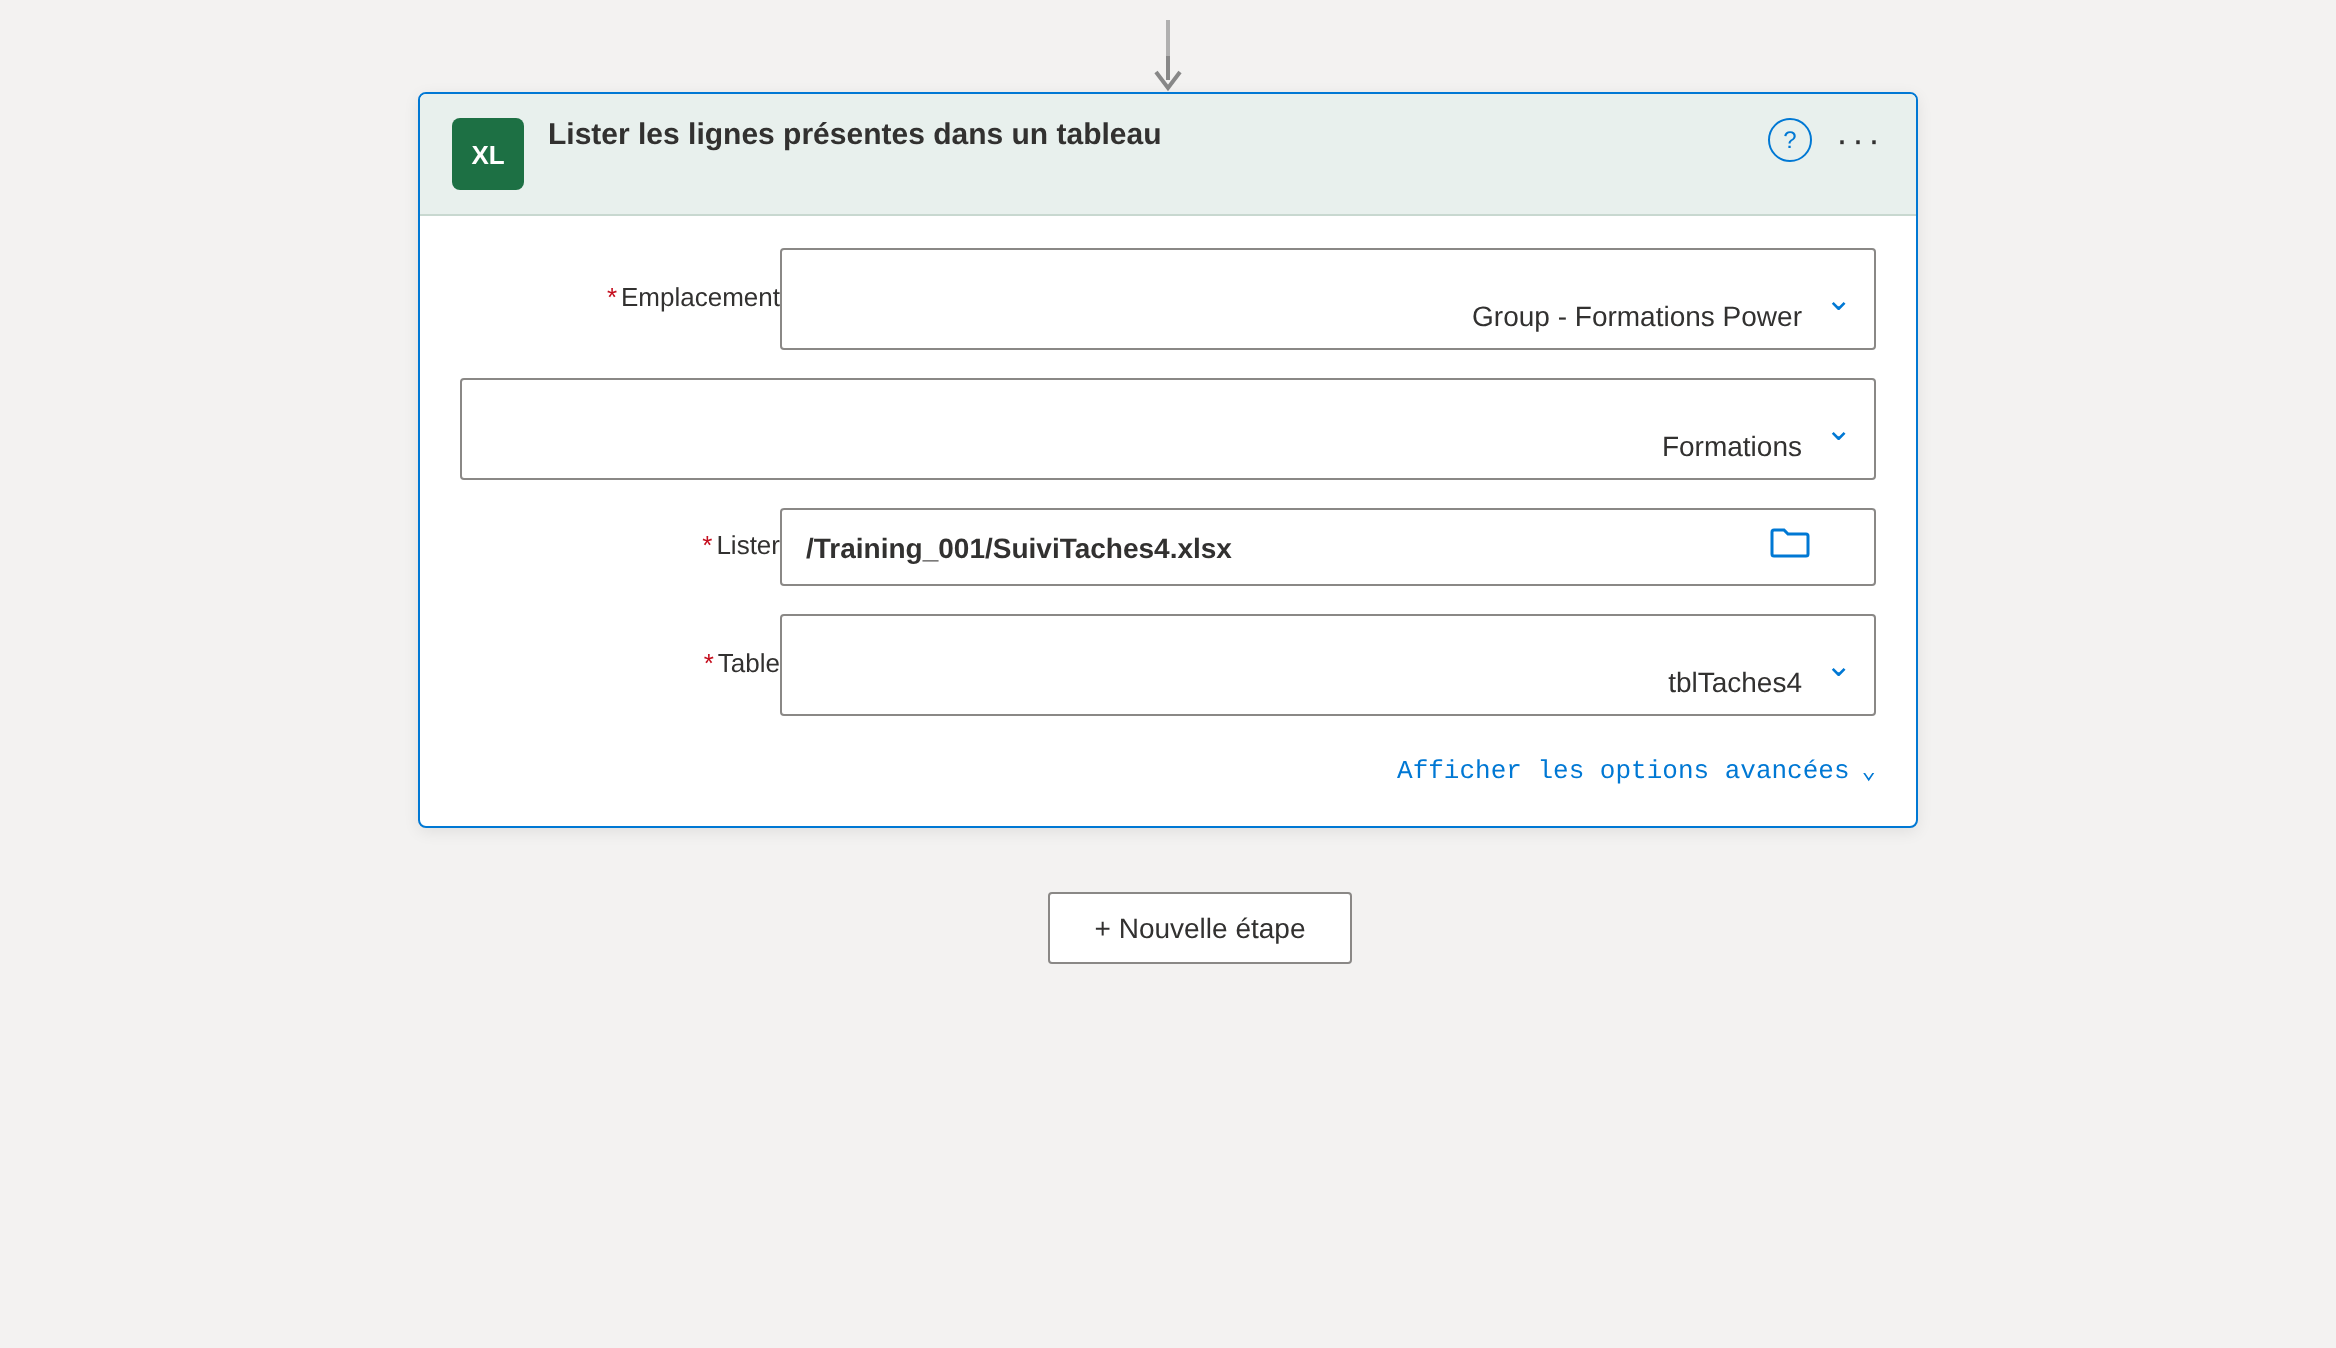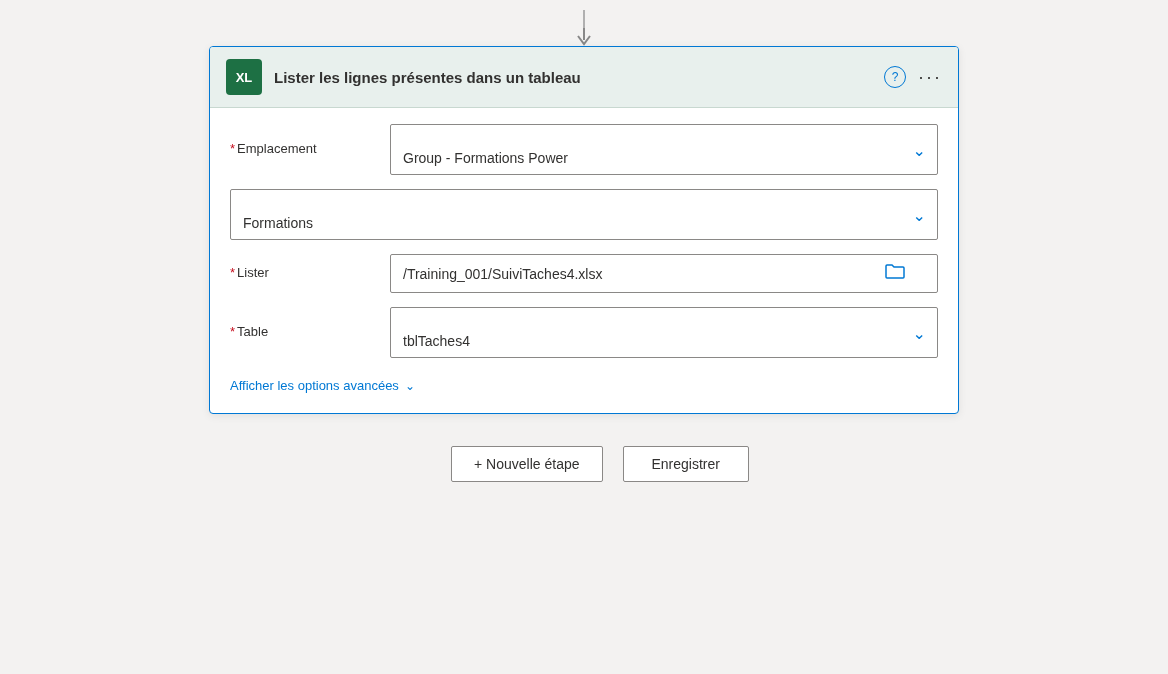--- a/index.html
+++ b/index.html
@@ -34,21 +34,21 @@
       border: 1.5px solid #0078d4;
       border-radius: 4px;
       width: 750px;
       box-shadow: 0 2px 8px rgba(0,0,0,0.08);
       overflow: hidden;
     }
 
     .card-header {
       background: #e8f0ed;
       display: flex;
-      align-items: center;
+      align-items: flex-start;
       padding: 12px 16px;
       border-bottom: 1px solid #c8d8d0;
       gap: 12px;
     }
 
     .excel-icon {
       width: 36px;
       height: 36px;
       background: #1d7044;
       border-radius: 4px;
@@ -93,20 +93,21 @@
 
     .more-icon {
       color: #323130;
       font-size: 18px;
       cursor: pointer;
       letter-spacing: 2px;
     }
 
     .card-body {
       padding: 16px 20px 20px 20px;
+      text-align: right;
     }
 
     .field-row {
       display: flex;
       align-items: center;
       margin-bottom: 14px;
     }
 
     .field-row.file-row {
       align-items: center;
@@ -162,36 +163,38 @@
       border: 1px solid #8a8886;
       border-radius: 2px;
       padding: 8px 32px 8px 12px;
       background: #fff;
       font-size: 14px;
       color: #323130;
       position: relative;
       display: flex;
       align-items: center;
       justify-content: space-between;
+      font-weight: bold;
     }
 
     .file-input-wrapper .folder-icon {
       color: #0078d4;
       font-size: 18px;
       cursor: pointer;
     }
 
     .advanced-link {
       color: #0078d4;
       cursor: pointer;
       font-size: 13px;
       display: inline-flex;
       align-items: center;
       gap: 6px;
       margin-top: 6px;
+      font-family: Liberation Mono, monospace;
     }
 
     .advanced-link .chevron-small {
       font-size: 12px;
     }
 
     .bottom-actions {
       display: flex;
       gap: 20px;
       margin-top: 32px;
@@ -308,14 +311,13 @@
     <div class="advanced-link">
       <span>Afficher les options avancées</span>
       <span class="chevron-small">⌄</span>
     </div>
 
   </div>
 </div>
 
 <div class="bottom-actions">
   <button class="btn-outline">+ Nouvelle étape</button>
-  <button class="btn-primary">Enregistrer</button>
 </div>
 
 </body></html>

